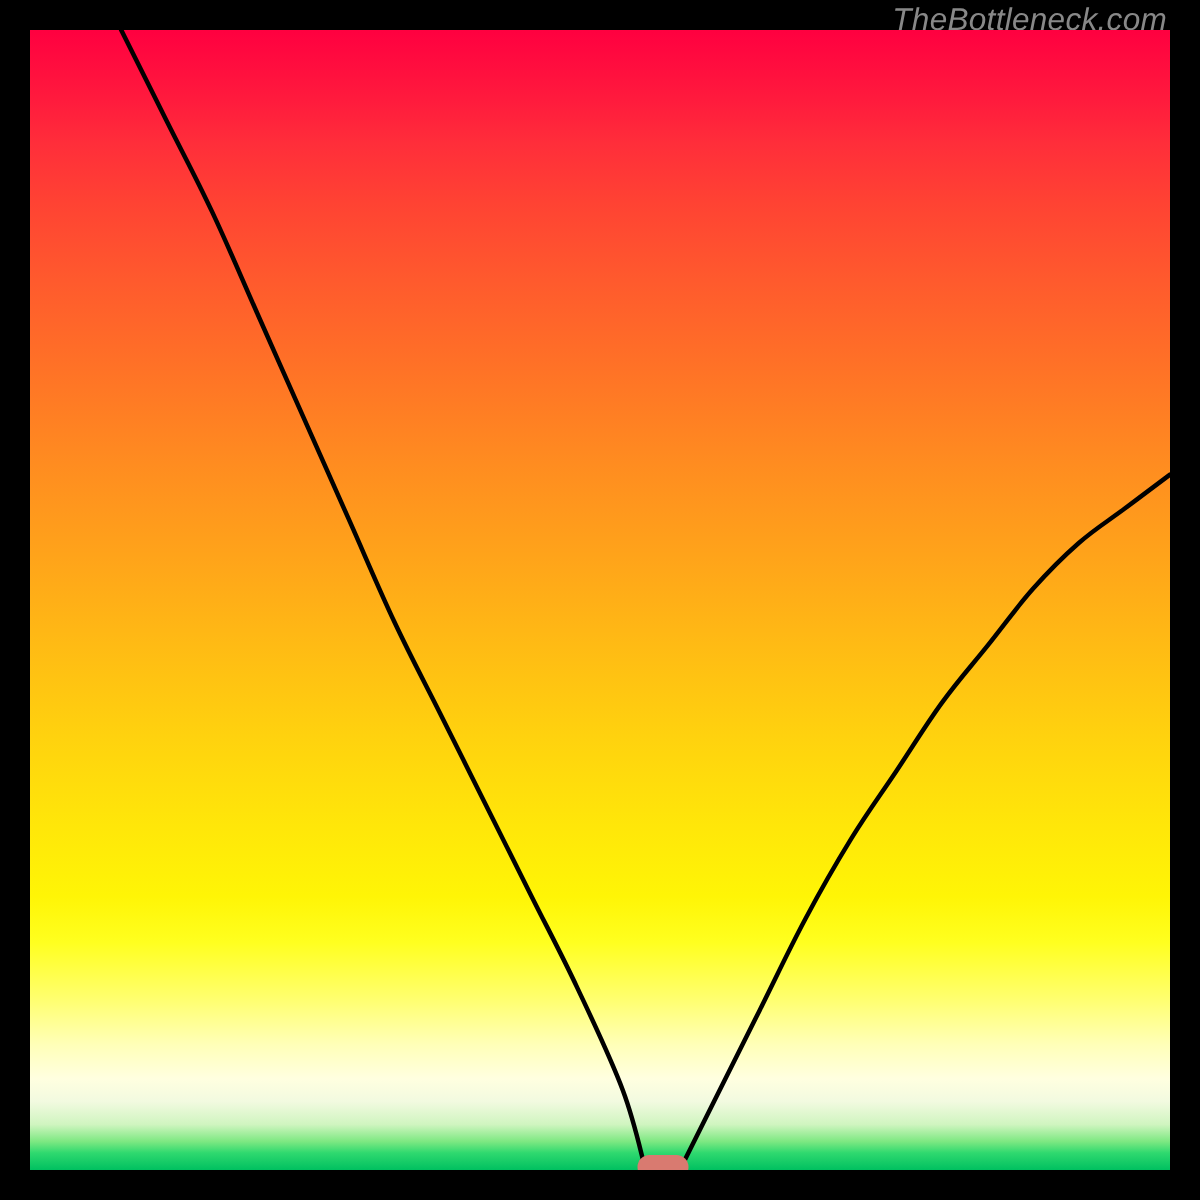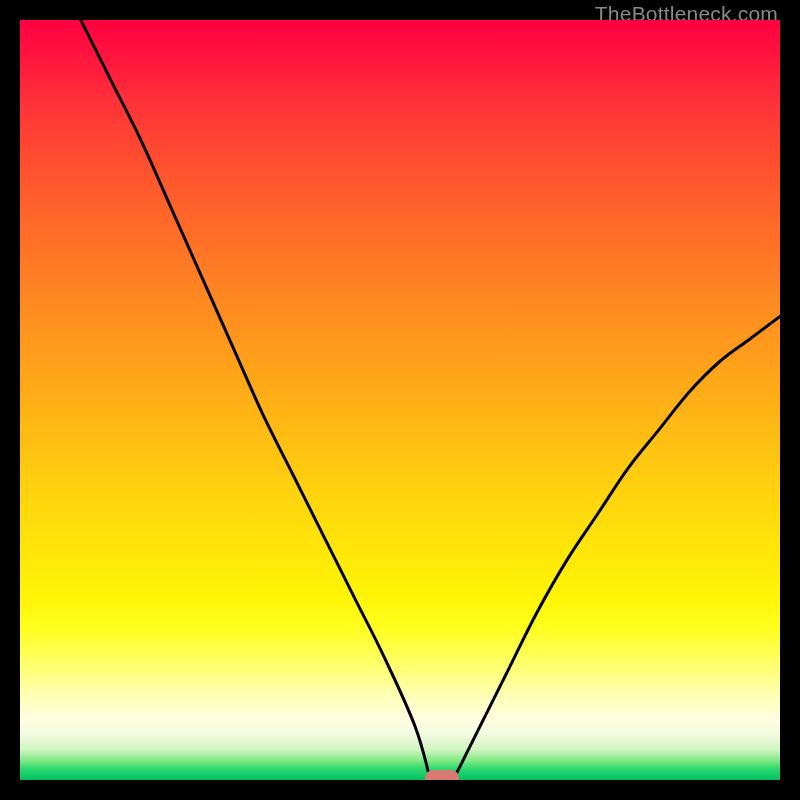--- a/index.html
+++ b/index.html
@@ -9,20 +9,21 @@
     height: 800px;
     background: #000;
     overflow: hidden;
     font-family: Arial, Helvetica, sans-serif;
   }
   .frame {
     position: relative;
     width: 800px;
     height: 800px;
     background: #000;
+    font-style: italic;
   }
   .plot-area {
     position: absolute;
     left: 20px;
     top: 20px;
     width: 760px;
     height: 760px;
     overflow: hidden;
   }
   .gradient-bg {

